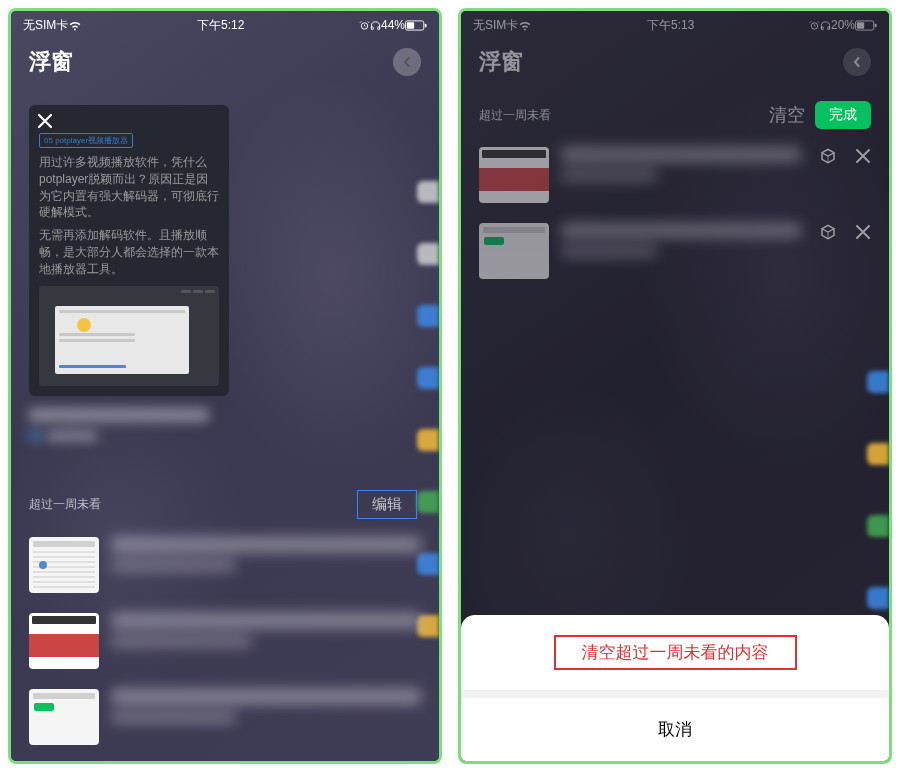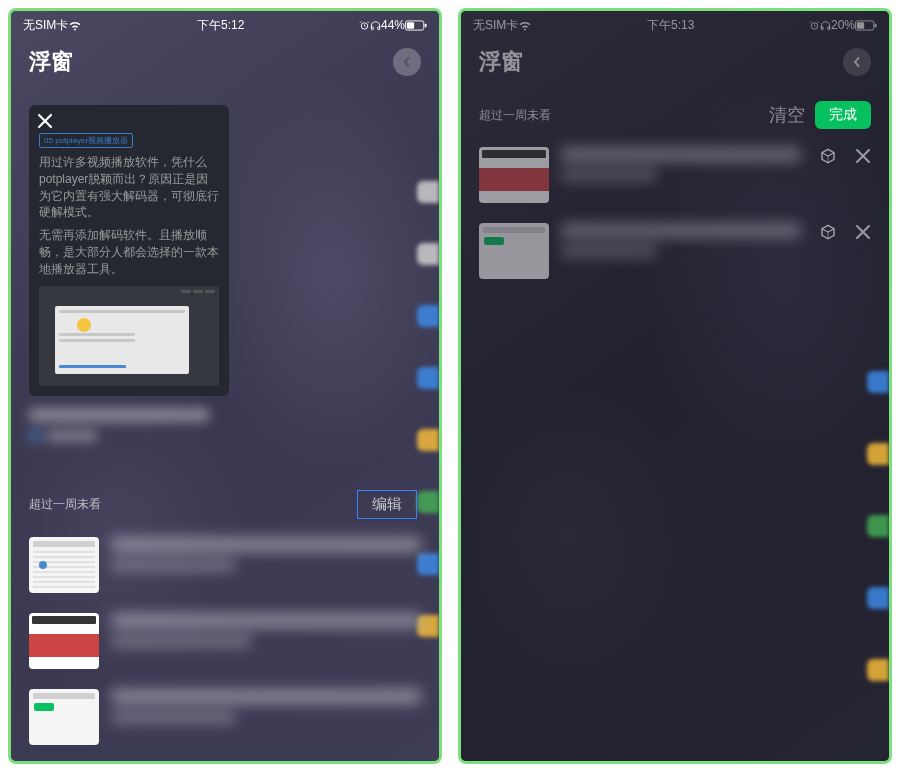--- a/index.html
+++ b/index.html
@@ -528,13 +528,19 @@
   </div>
 
   <div class="side-icons var2">
     <div class="si" style="background:#3d8ef0"></div>
     <div class="si" style="background:#ffc43a"></div>
     <div class="si" style="background:#46b356"></div>
     <div class="si" style="background:#3d8ef0"></div>
     <div class="si" style="background:#ffc43a"></div>
   </div>
 
+  <div class="action-sheet">
+    <div class="sheet-btn danger">
+      <span class="inner-red-box">清空超过一周未看的内容</span>
+    </div>
+    <div class="sheet-btn">取消</div>
+  </div>
 </div>
 
 </body></html>

